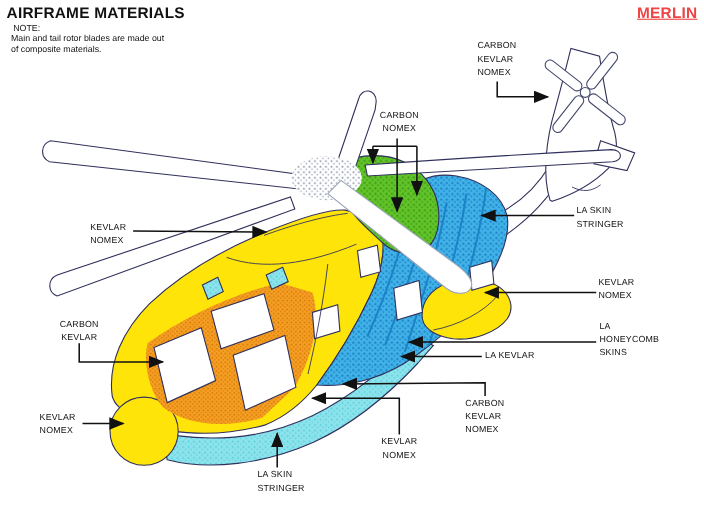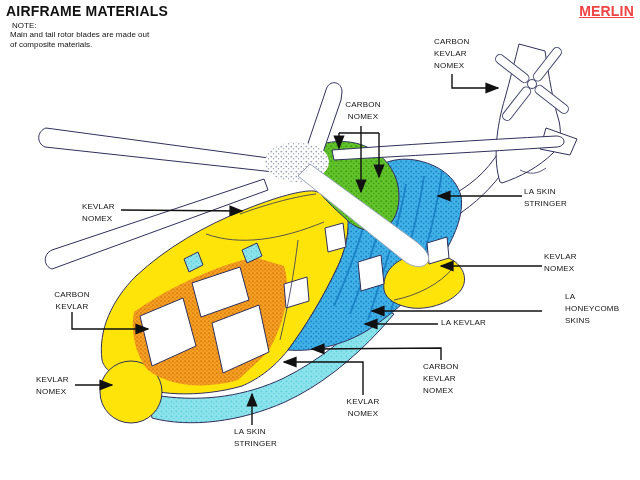--- a/index.html
+++ b/index.html
@@ -164,21 +164,21 @@
 
   <div class="lbl" style="left:434px;top:36px;">CARBON
 KEVLAR
 NOMEX</div>
   <div class="lbl center" style="left:337px;top:99px;width:52px;">CARBON
 NOMEX</div>
   <div class="lbl" style="left:524px;top:186px;">LA SKIN
 STRINGER</div>
   <div class="lbl" style="left:544px;top:251px;">KEVLAR
 NOMEX</div>
-  <div class="lbl" style="left:545px;top:291px;margin-left:20px;">LA
+  <div class="lbl" style="left:545px;top:291px;">LA
 HONEYCOMB
 SKINS</div>
   <div class="lbl" style="left:441px;top:317px;">LA KEVLAR</div>
   <div class="lbl" style="left:423px;top:361px;">CARBON
 KEVLAR
 NOMEX</div>
   <div class="lbl center" style="left:340px;top:396px;width:46px;">KEVLAR
 NOMEX</div>
   <div class="lbl" style="left:234px;top:426px;">LA SKIN
 STRINGER</div>

